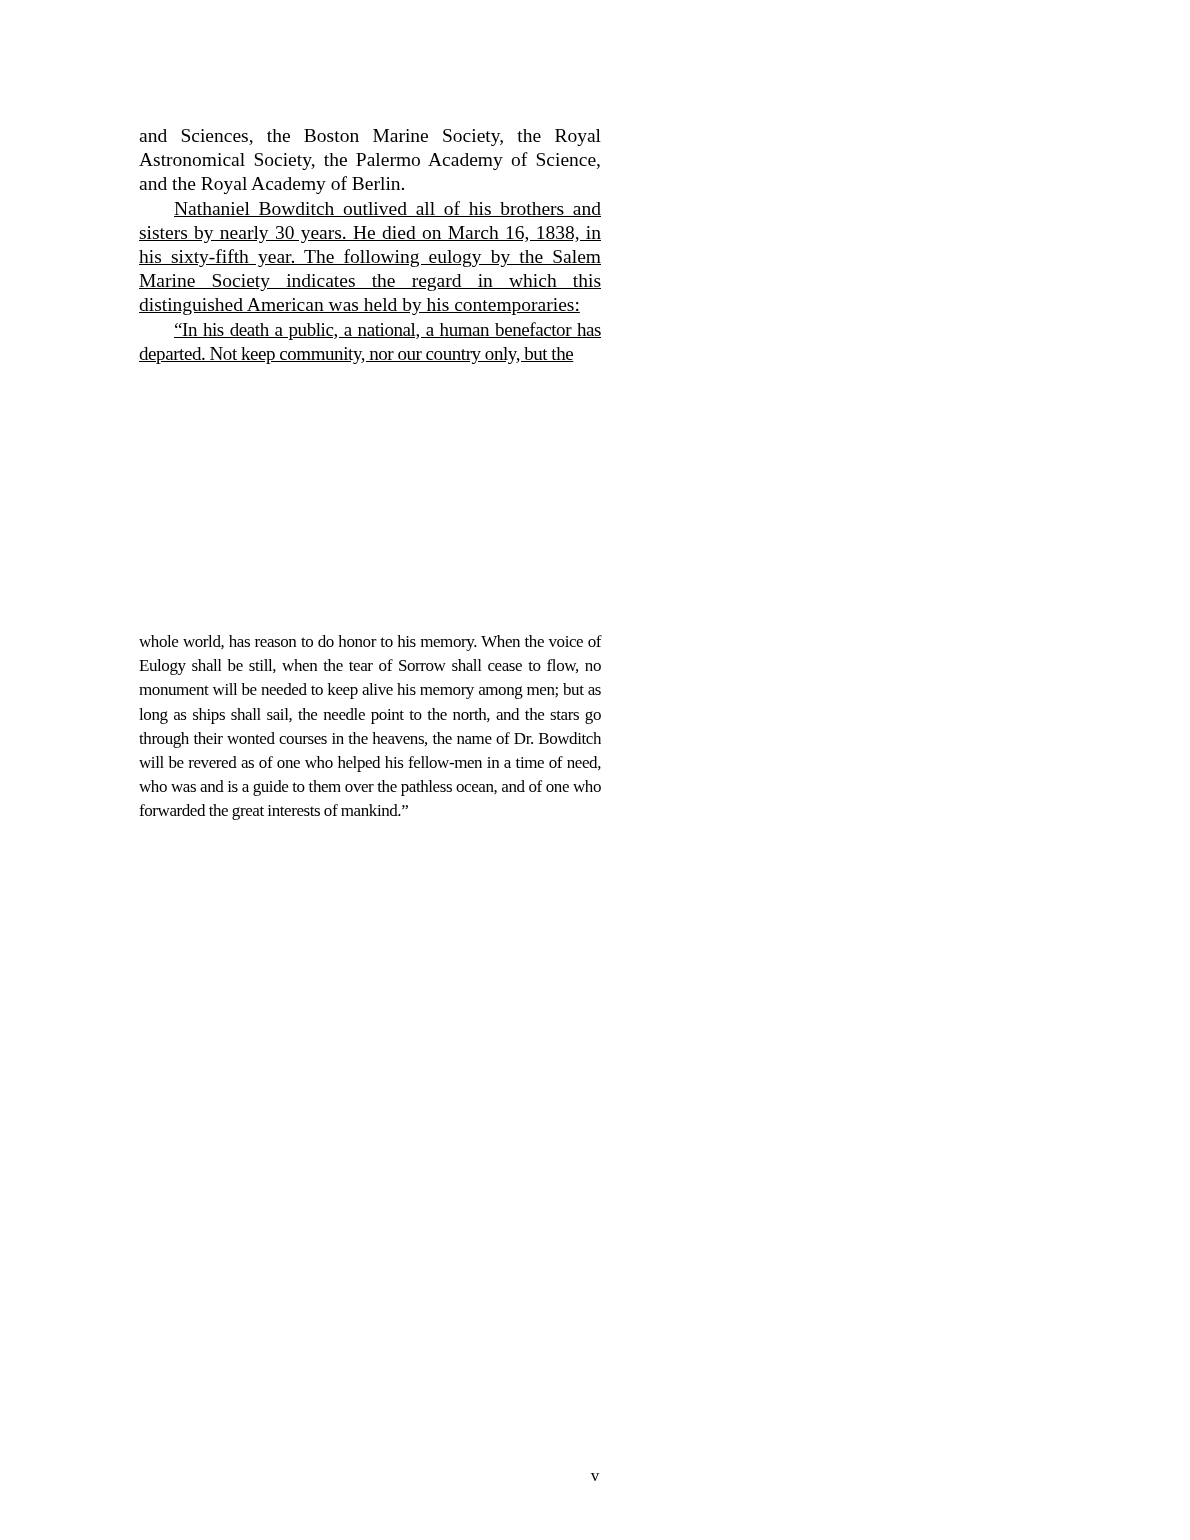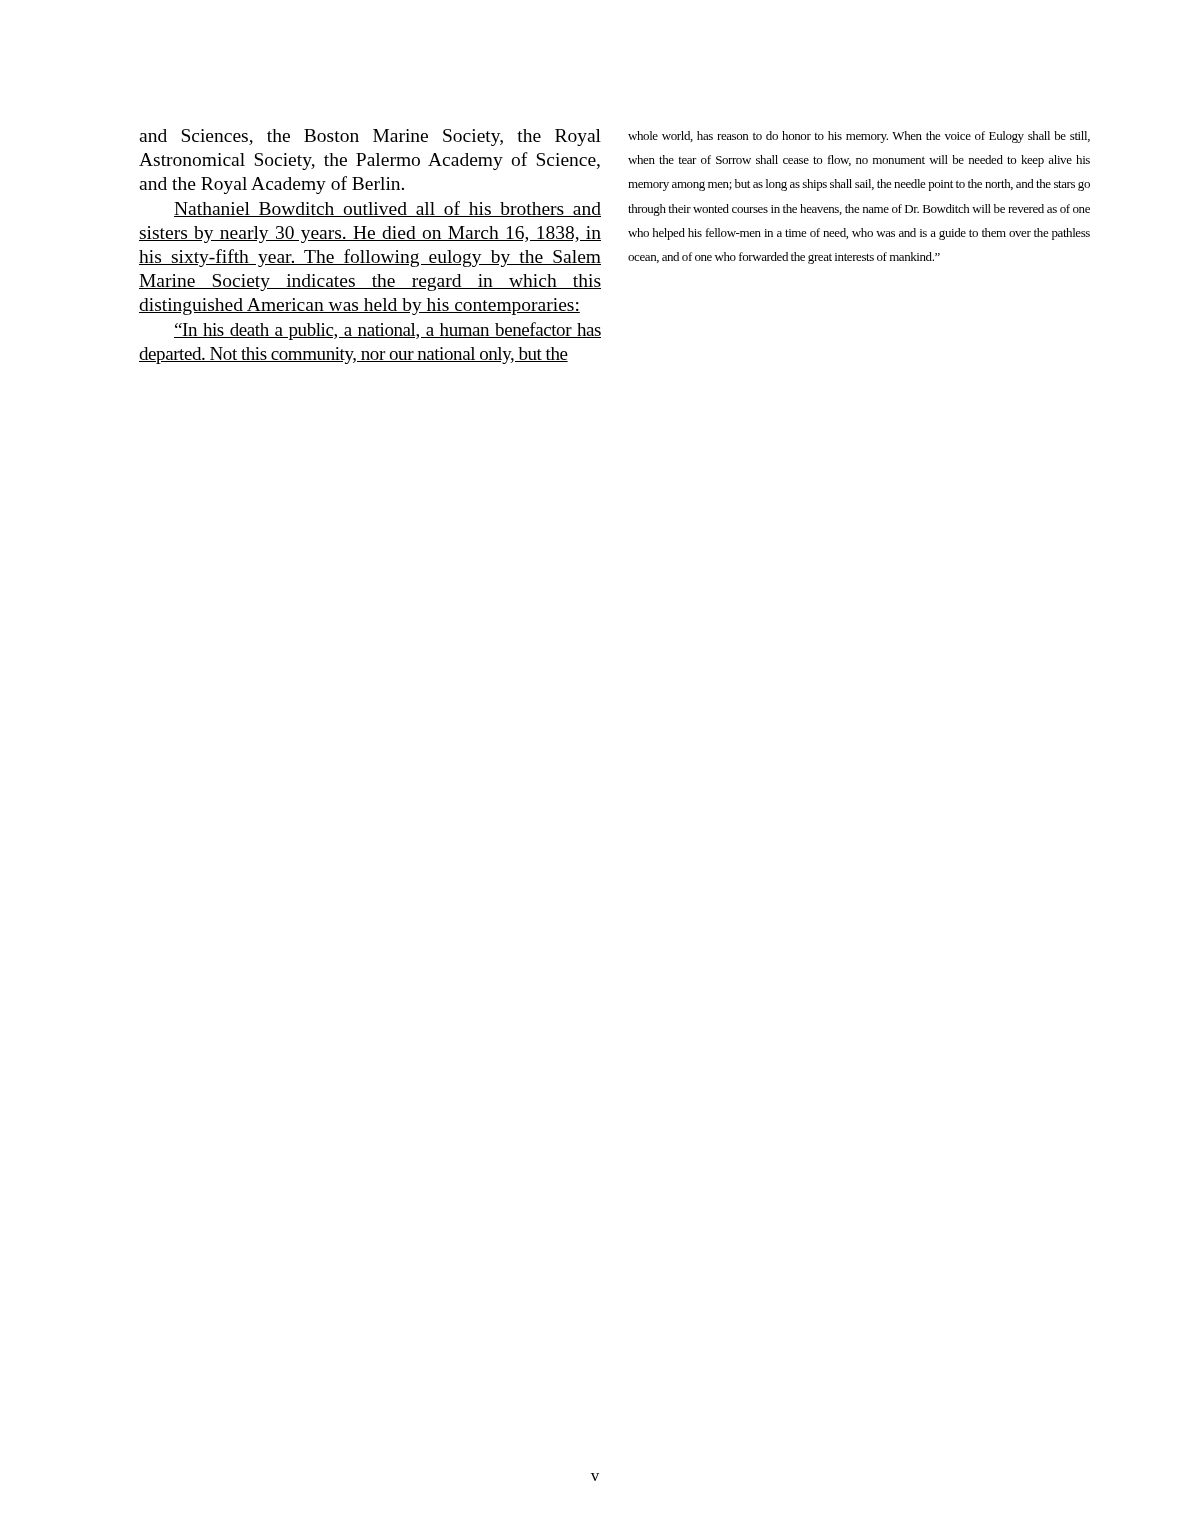--- a/index.html
+++ b/index.html
@@ -15,22 +15,22 @@
     overflow: hidden;
     font-family: "Liberation Serif", "DejaVu Serif", serif;
     color: #000000;
   }
   .columns {
     position: absolute;
     left: 139px;
     top: 124px;
     width: 952px;
     display: flex;
-    flex-direction: row;
-    gap: 27px;
+    flex-direction: column;
+    gap: 44px;
   }
   .column {
     width: 462px;
     flex: 0 0 462px;
   }
   p {
     margin: 0;
     text-align: justify;
     text-justify: inter-word;
     font-size: 19.5px;
@@ -43,21 +43,21 @@
     text-decoration: underline;
   }
   
   p.quote {
     font-size: 19px;
     letter-spacing: -0.42px;
     word-spacing: -0.2px;
     line-height: 24.2px;
   }
   .col-right p.quote-cont {
-    font-size: 13px;
+    font-size: 17px;
     letter-spacing: -0.42px;
     word-spacing: -0.2px;
     line-height: 24.2px;
   }
   .page-number {
     position: absolute;
     left: 0;
     right: 0;
     top: 1466px;
     text-align: center;
@@ -69,21 +69,21 @@
 </head>
 <body>
 
 <div class="page">
 
   <div class="columns">
 
     <div class="column col-left">
       <p class="body">and Sciences, the Boston Marine Society, the Royal Astronomical Society, the Palermo Academy of Science, and the Royal Academy of Berlin.</p>
       <p class="body indented">Nathaniel Bowditch outlived all of his brothers and sisters by nearly 30 years. He died on March 16, 1838, in his sixty-fifth year. The following eulogy by the Salem Marine Society indicates the regard in which this distinguished American was held by his contemporaries:</p>
-      <p class="quote indented">“In his death a public, a national, a human benefactor has departed. Not this community, nor our national only, but the</p>
+      <p class="quote indented">“In his death a public, a national, a human benefactor has departed. Not keep community, nor our country only, but the</p>
     </div>
 
     <div class="column col-right">
       <p class="quote quote-cont">whole world, has reason to do honor to his memory. When the voice of Eulogy shall be still, when the tear of Sorrow shall cease to flow, no monument will be needed to keep alive his memory among men; but as long as ships shall sail, the needle point to the north, and the stars go through their wonted courses in the heavens, the name of Dr. Bowditch will be revered as of one who helped his fellow-men in a time of need, who was and is a guide to them over the pathless ocean, and of one who forwarded the great interests of mankind.”</p>
     </div>
 
   </div>
 
   <div class="page-number">v</div>
 

